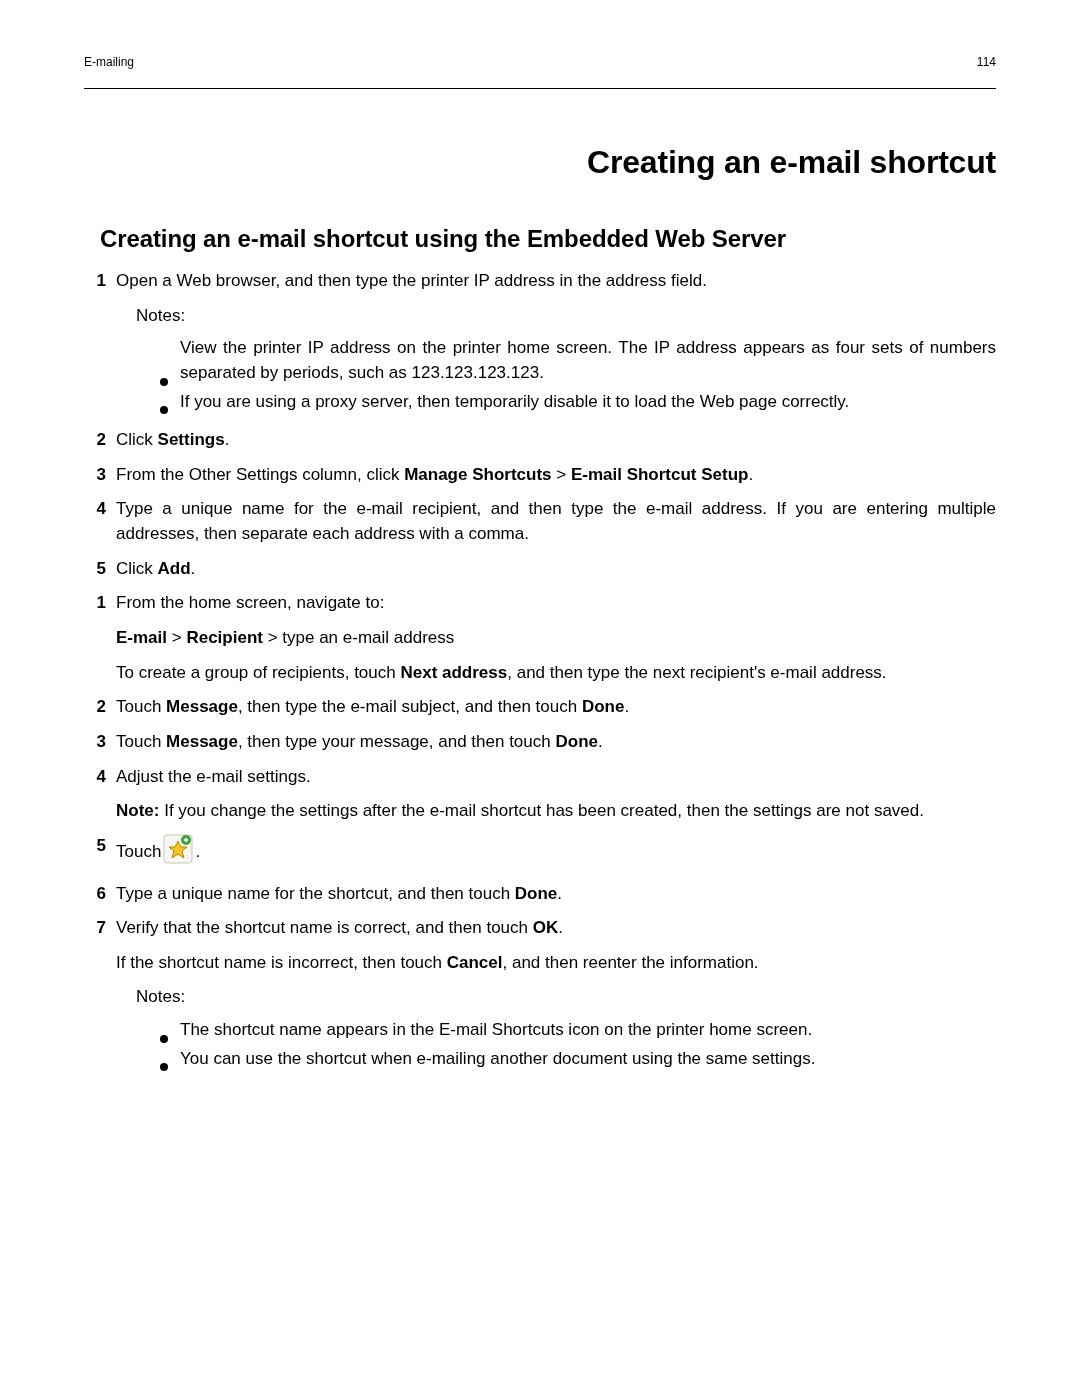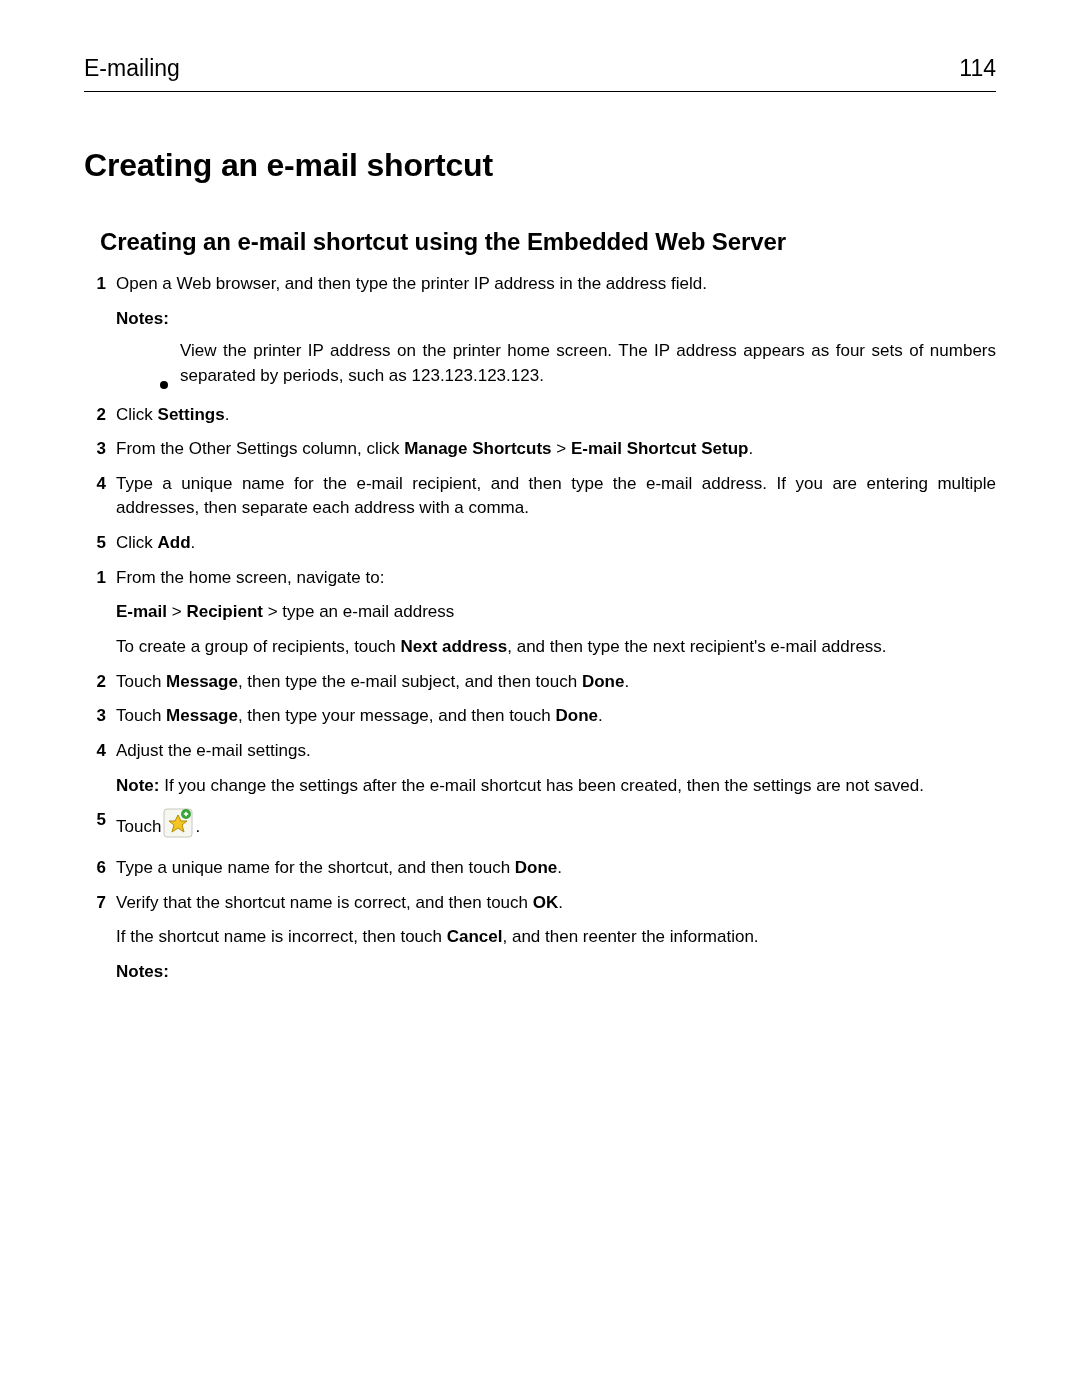--- a/index.html
+++ b/index.html
@@ -12,30 +12,31 @@
   .page {
     box-sizing: border-box;
     width: 1080px;
     min-height: 1397px;
     padding: 55px 84px 0 84px;
   }
 
   .head-row {
     display: flex;
     justify-content: space-between;
-    font-size: 23px;
-    padding-bottom: 9px;
+    font-size: 12px;
+    padding-bottom: 19px;
     border-bottom: 1px solid #000;
   }
 
   h1.title {
     font-size: 32px;
     font-weight: 700;
     margin: 55px 0 40px 0;
     letter-spacing: -0.2px;
+    text-align: right;
   }
 
   h2.section {
     font-size: 24px;
     font-weight: 700;
     margin: 44px 0 16px 16px;
     letter-spacing: -0.1px;
   }
 
   .step {
@@ -54,21 +55,22 @@
   }
   .step-body {
     flex: 1;
     text-align: justify;
   }
 
   .sub-block {
     margin-top: 10px;
   }
   .sub-block.notes-label {
-    font-weight: 700;
+    font-weight: 400;
+    margin-left: 20px;
   }
 
   .bullets {
     margin: 8px 0 0 0;
     padding-left: 44px;
     font-size: 17px;
     line-height: 1.45;
   }
   .bullets .b {
     display: flex;
@@ -107,20 +109,24 @@
 
   <div class="step">
     <div class="step-num">1</div>
     <div class="step-body">
       <span>Open a Web browser, and then type the printer IP address in the address field.</span>
       <div class="sub-block notes-label">Notes:</div>
       <div class="bullets">
         <div class="b">
             <span class="dot"></span>
             <span>View the printer IP address on the printer home screen. The IP address appears as four sets of numbers separated by periods, such as 123.123.123.123.</span>
+          </div>
+        <div class="b">
+            <span class="dot"></span>
+            <span>If you are using a proxy server, then temporarily disable it to load the Web page correctly.</span>
           </div>
       </div>
     </div>
   </div>
 
   <div class="step">
     <div class="step-num">2</div>
     <div class="step-body">
       <span>Click </span><b>Settings</b><span>.</span>
     </div>
@@ -208,16 +214,26 @@
   </div>
 
   <div class="step">
     <div class="step-num">7</div>
     <div class="step-body">
       <span>Verify that the shortcut name is correct, and then touch </span><b>OK</b><span>.</span>
       <div class="sub-block">
         <span>If the shortcut name is incorrect, then touch </span><b>Cancel</b><span>, and then reenter the information.</span>
       </div>
       <div class="sub-block notes-label">Notes:</div>
+      <div class="bullets">
+        <div class="b">
+            <span class="dot"></span>
+            <span>The shortcut name appears in the E-mail Shortcuts icon on the printer home screen.</span>
+          </div>
+        <div class="b">
+            <span class="dot"></span>
+            <span>You can use the shortcut when e-mailing another document using the same settings.</span>
+          </div>
+      </div>
     </div>
   </div>
 
 </div>
 
 </body></html>

